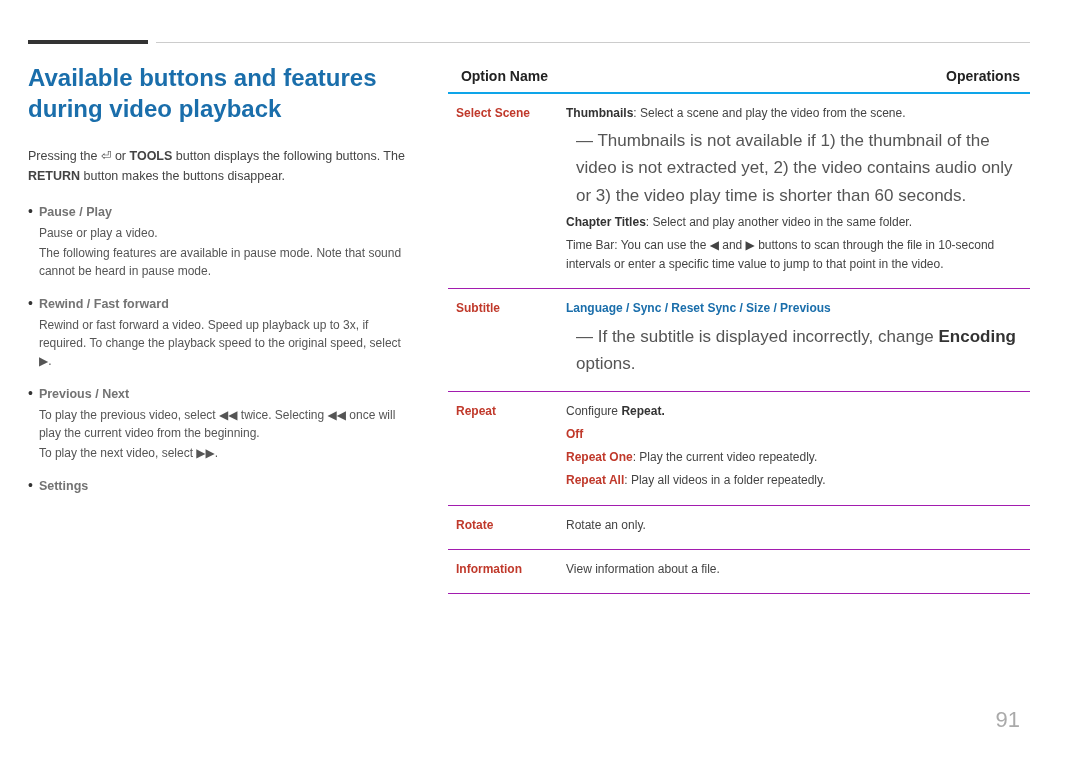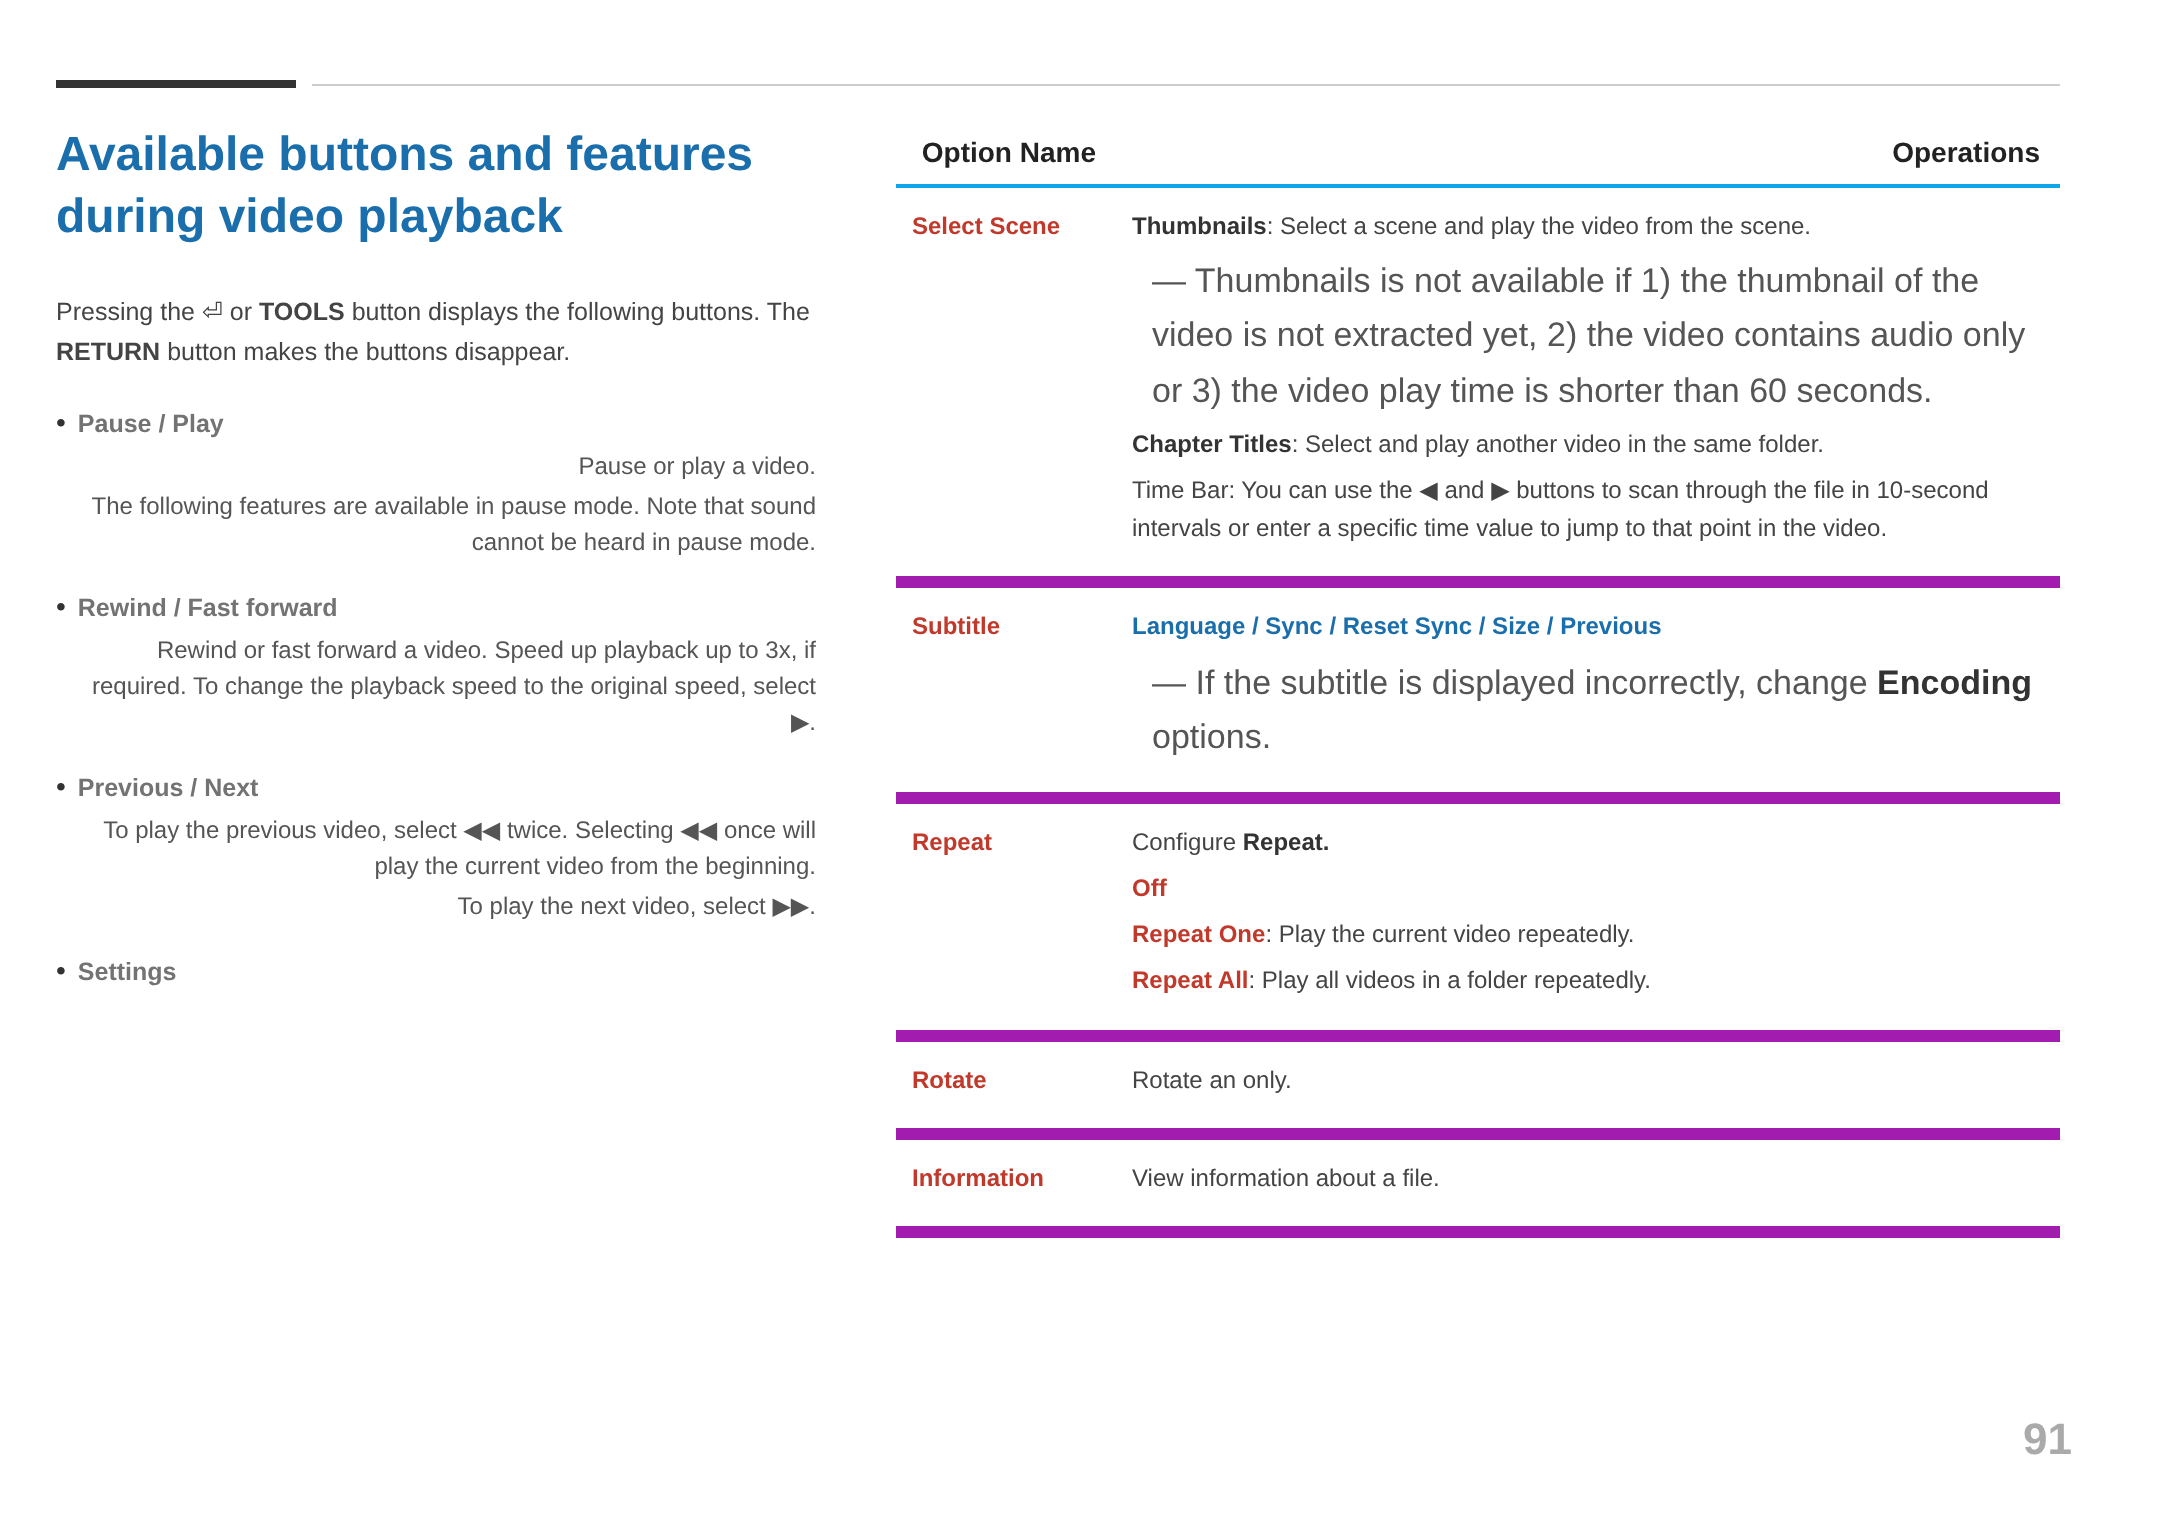--- a/index.html
+++ b/index.html
@@ -96,21 +96,20 @@
     .bullet-title {
       color: #737373;
       font-weight: bold;
     }
 
     .bullet-desc {
       color: #555;
       font-size: 12px;
       line-height: 1.5;
       margin-top: 2px;
-      text-align: right;
     }
 
     
     .right-col {
       flex: 1;
     }
 
     .options-table {
       width: 100%;
       border-collapse: collapse;
@@ -119,21 +118,21 @@
     .options-table thead tr th {
       font-size: 14px;
       font-weight: bold;
       color: #222;
       padding: 6px 10px 8px 8px;
       text-align: right;
       border-bottom: 2px solid #0ea5e9;
     }
 
     .options-table tbody tr {
-      border-bottom: 6px solid #a21caf;
+      border-bottom: 1px solid #a21caf;
       vertical-align: top;
     }
 
     .options-table tbody tr td {
       padding: 10px 8px;
       font-size: 12px;
       line-height: 1.6;
       color: #444;
       vertical-align: top;
     }
@@ -153,24 +152,24 @@
     .ops-red-bold { font-weight: bold; color: #c0392b; }
     .ops-blue-bold { font-weight: bold; color: #1a6eab; }
     .ops-indent { padding-left: 10px; color: #555; font-size: 17px; }
     .ops-line { display: block; margin-bottom: 4px; }
     .ops-dash { color: #555; }
 
     
     .page-number {
       position: absolute;
       bottom: 30px;
-      right: 44px;
+      right: 60px;
       font-size: 22px;
       color: #aaa;
-      font-weight: 700;
+      font-weight: 400;
       margin-left: 14px;
     }
   </style>
 </head>
 <body>
 
 <div class="page-container">
 
   <div class="top-lines">
     <div class="top-line-dark"></div>

